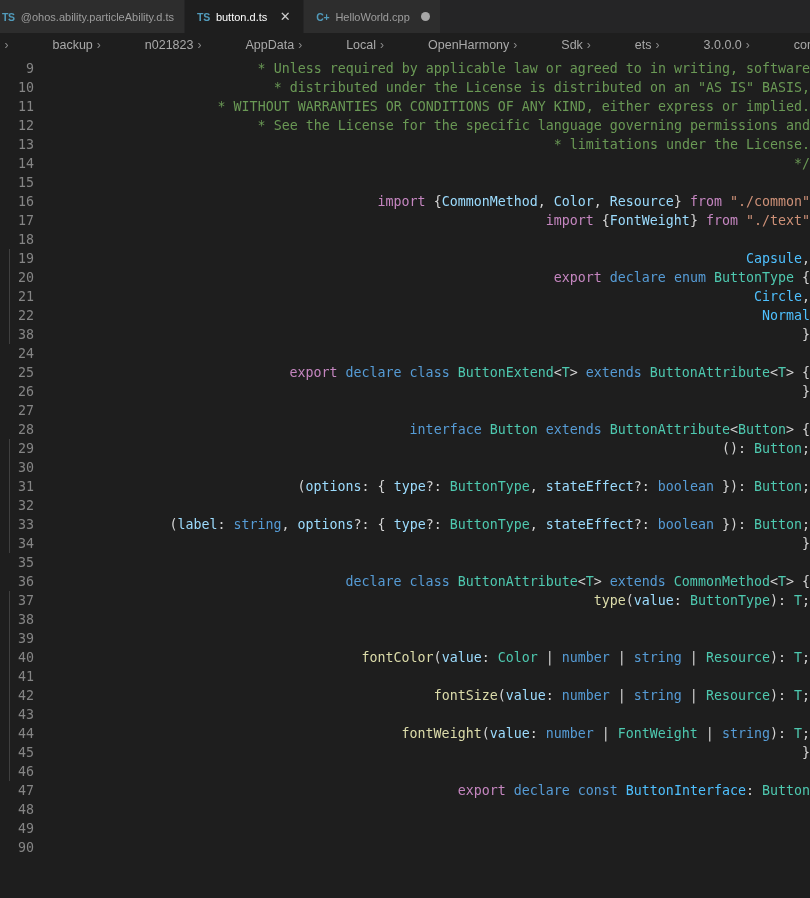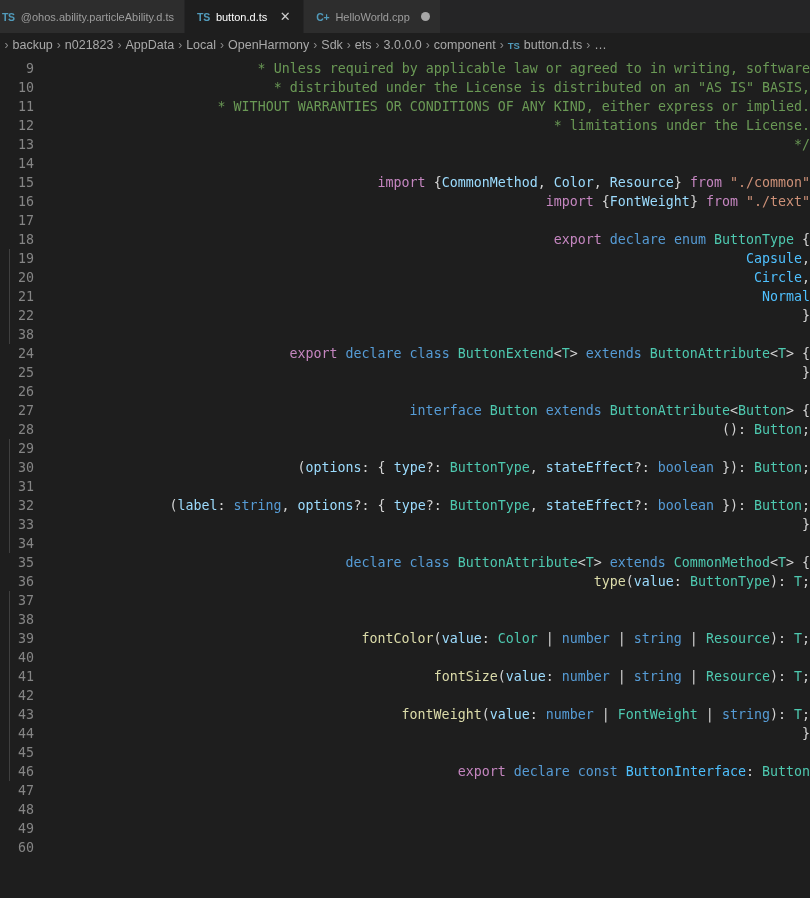--- a/index.html
+++ b/index.html
@@ -42,21 +42,21 @@
   }
 
   
   .breadcrumb{
     height:24px;min-height:24px;display:flex;align-items:center;
     background:#1e1e1e;color:#a9a9a9;
     font-family:"Liberation Sans","DejaVu Sans",sans-serif;
     font-size:12.5px;white-space:nowrap;overflow:hidden;
     padding-left:0px;
   }
-  .crumb{padding:0 1px;display:inline-flex;align-items:center;gap:4px;}
+  .crumb{padding:0 1px;display:inline-flex;align-items:center;gap:4px;margin-left:40px;}
   .crumb.file{color:#a9a9a9;}
   .crumb .ts-ico{font-size:9.5px;font-weight:bold;font-family:"Liberation Sans",sans-serif;}
   .sep{color:#8a8a8a;padding:0 3px;font-size:12px;}
   .crumb-first{margin-left:-4px;}
 
   
   .editor{
     flex:1;position:relative;background:#1e1e1e;overflow:hidden;
     font-family:"DejaVu Sans Mono","Liberation Mono",monospace;
     font-size:13.3px;line-height:19px;
@@ -196,34 +196,35 @@
           <div>40</div>
           <div>41</div>
           <div>42</div>
           <div>43</div>
           <div>44</div>
           <div>45</div>
           <div>46</div>
           <div>47</div>
           <div>48</div>
           <div>49</div>
-          <div>60</div>
+          <div>90</div>
         </div>
       <div class="lines" id="lines">
           <div class="line"><span class="c-comment"> * Unless required by applicable law or agreed to in writing, software</span></div>
           <div class="line"><span class="c-comment"> * distributed under the License is distributed on an "AS IS" BASIS,</span></div>
           <div class="line"><span class="c-comment"> * WITHOUT WARRANTIES OR CONDITIONS OF ANY KIND, either express or implied.</span></div>
+          <div class="line"><span class="c-comment"> * See the License for the specific language governing permissions and</span></div>
           <div class="line"><span class="c-comment"> * limitations under the License.</span></div>
           <div class="line"><span class="c-comment"> */</span></div>
           <div class="line">&nbsp;</div>
           <div class="line"><span class="c-kw">import</span><span class="c-plain"> </span><span class="c-plain">{</span><span class="c-var">CommonMethod</span><span class="c-plain">, </span><span class="c-var">Color</span><span class="c-plain">, </span><span class="c-var">Resource</span><span class="c-plain">}</span><span class="c-plain"> </span><span class="c-kw">from</span><span class="c-plain"> </span><span class="c-str">"./common"</span></div>
           <div class="line"><span class="c-kw">import</span><span class="c-plain"> </span><span class="c-plain">{</span><span class="c-var">FontWeight</span><span class="c-plain">}</span><span class="c-plain"> </span><span class="c-kw">from</span><span class="c-plain"> </span><span class="c-str">"./text"</span></div>
           <div class="line">&nbsp;</div>
+          <div class="line"><span class="c-plain">  </span><span class="c-enum">Capsule</span><span class="c-plain">,</span></div>
           <div class="line"><span class="c-kw">export</span><span class="c-plain"> </span><span class="c-kw2">declare</span><span class="c-plain"> </span><span class="c-kw2">enum</span><span class="c-plain"> </span><span class="c-type">ButtonType</span><span class="c-plain"> {</span></div>
-          <div class="line"><span class="c-plain">  </span><span class="c-enum">Capsule</span><span class="c-plain">,</span></div>
           <div class="line"><span class="c-plain">  </span><span class="c-enum">Circle</span><span class="c-plain">,</span></div>
           <div class="line"><span class="c-plain">  </span><span class="c-enum">Normal</span></div>
           <div class="line"><span class="c-plain">}</span></div>
           <div class="line">&nbsp;</div>
           <div class="line"><span class="c-kw">export</span><span class="c-plain"> </span><span class="c-kw2">declare</span><span class="c-plain"> </span><span class="c-kw2">class</span><span class="c-plain"> </span><span class="c-type">ButtonExtend</span><span class="c-plain">&lt;</span><span class="c-type">T</span><span class="c-plain">&gt; </span><span class="c-kw2">extends</span><span class="c-plain"> </span><span class="c-type">ButtonAttribute</span><span class="c-plain">&lt;</span><span class="c-type">T</span><span class="c-plain">&gt; {</span></div>
           <div class="line"><span class="c-plain">}</span></div>
           <div class="line">&nbsp;</div>
           <div class="line"><span class="c-kw2">interface</span><span class="c-plain"> </span><span class="c-type">Button</span><span class="c-plain"> </span><span class="c-kw2">extends</span><span class="c-plain"> </span><span class="c-type">ButtonAttribute</span><span class="c-plain">&lt;</span><span class="c-type">Button</span><span class="c-plain">&gt; {</span></div>
           <div class="line"><span class="c-plain">  (): </span><span class="c-type">Button</span><span class="c-plain">;</span></div>
           <div class="line">&nbsp;</div>

